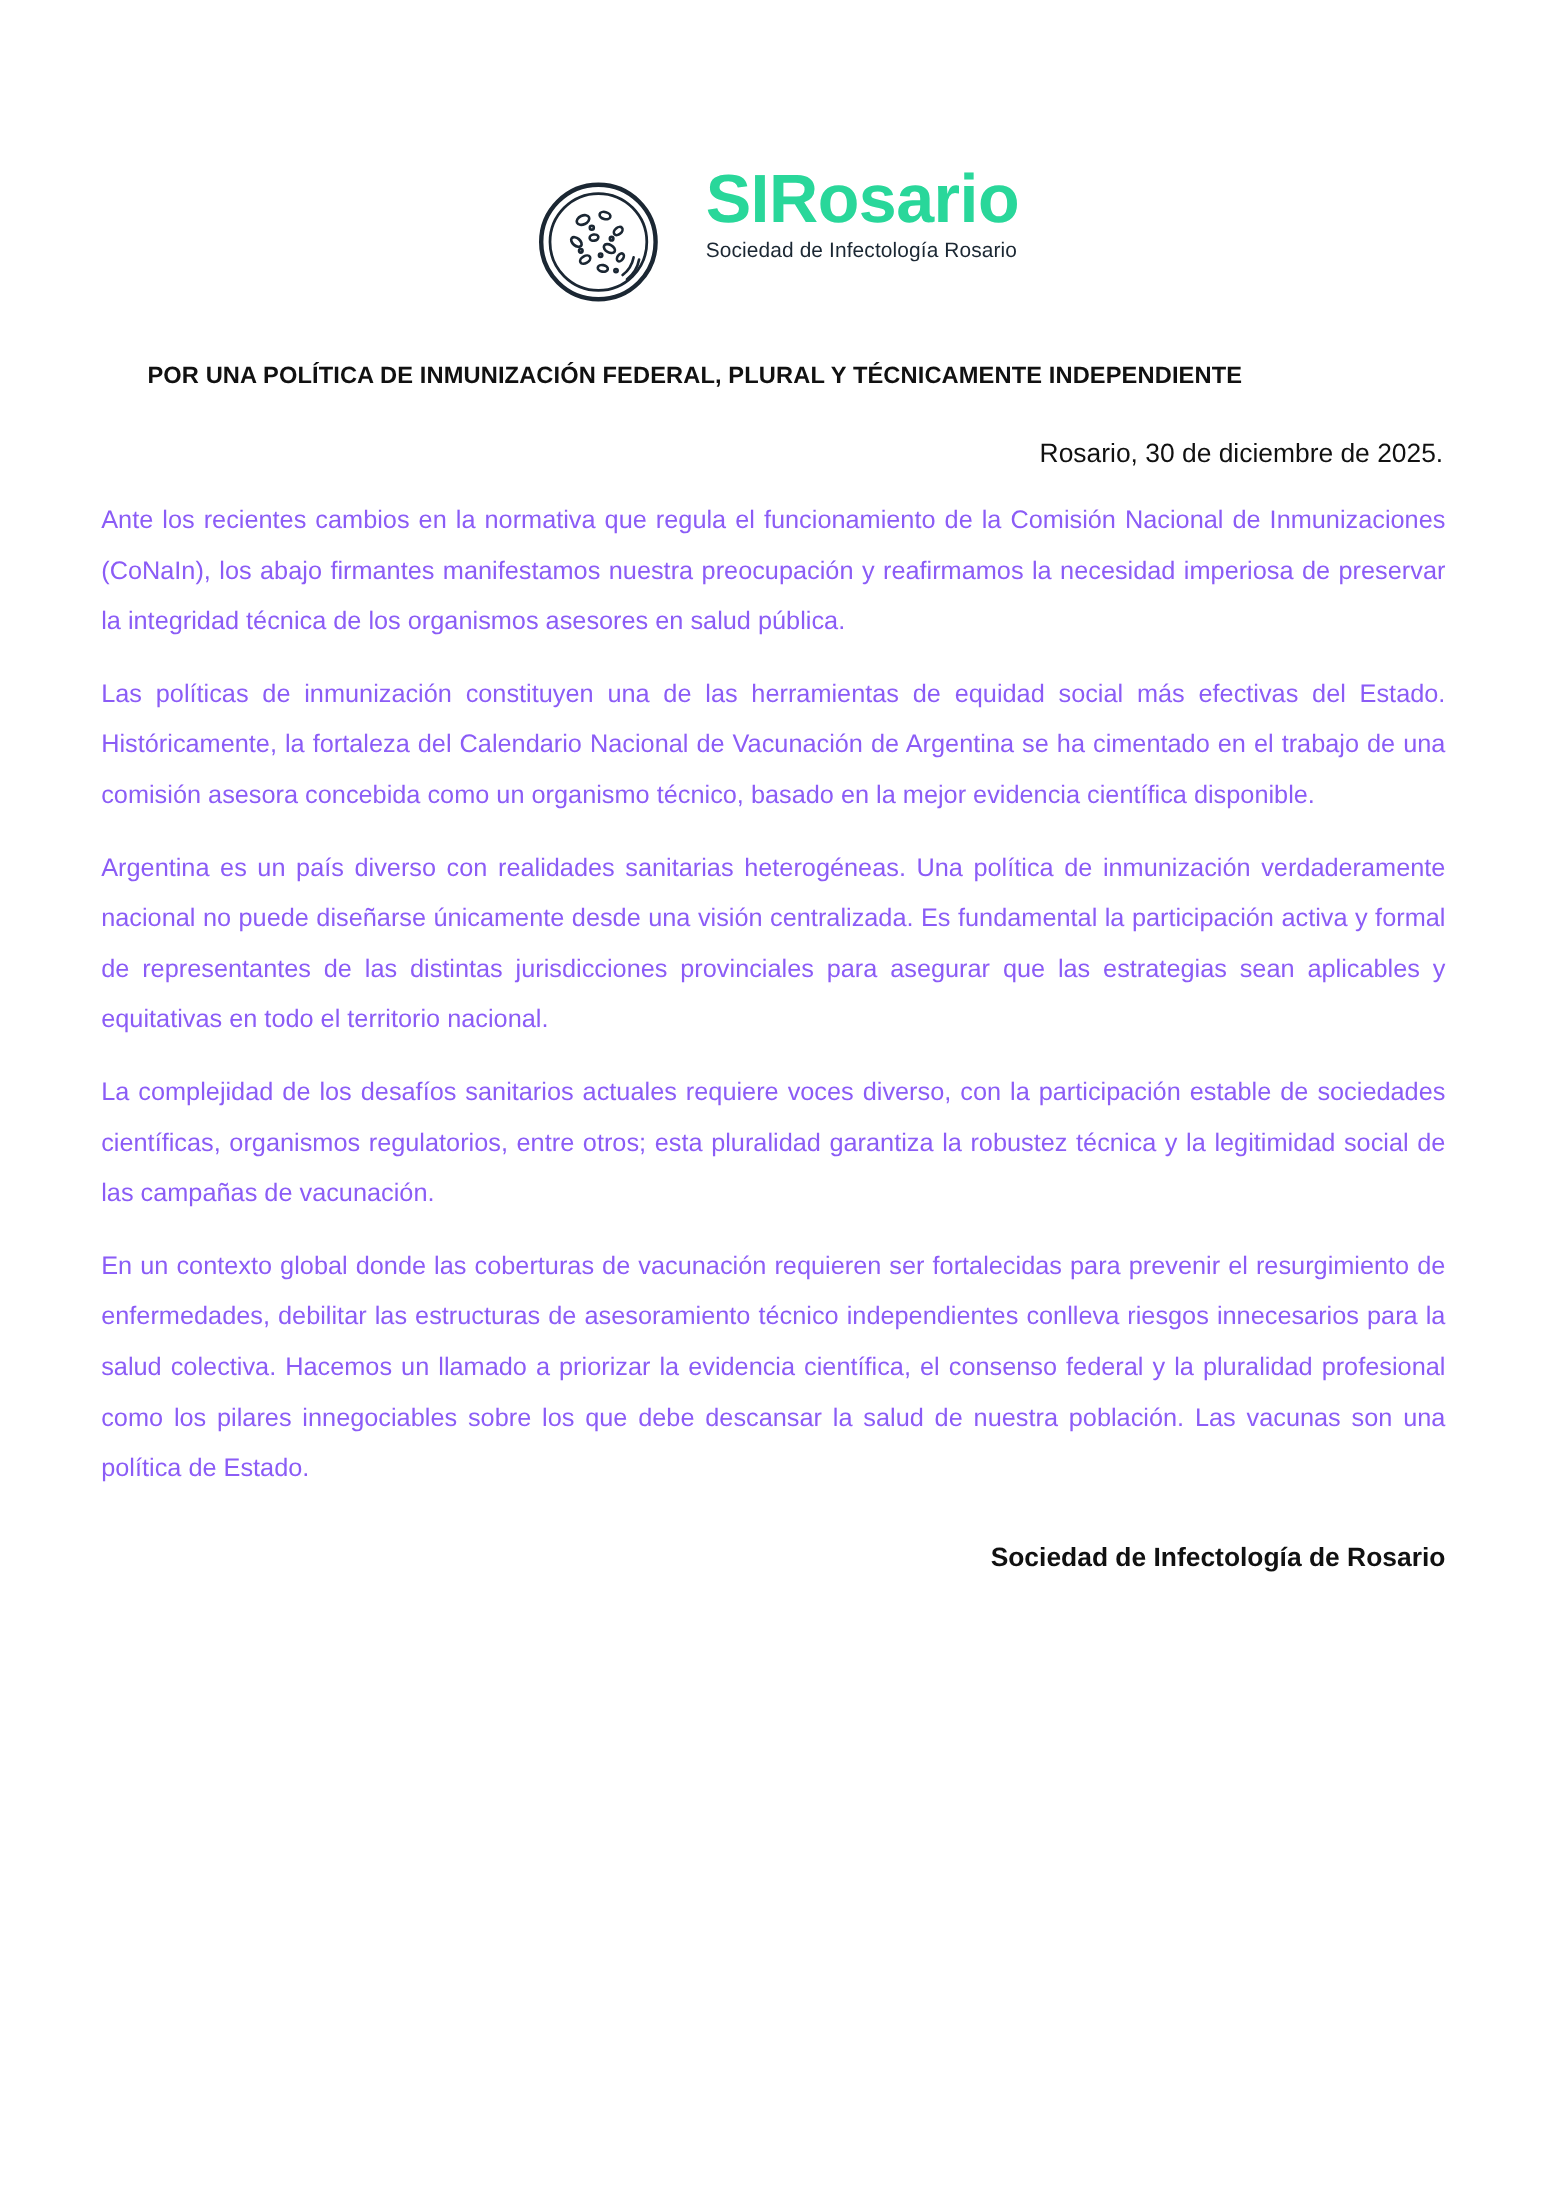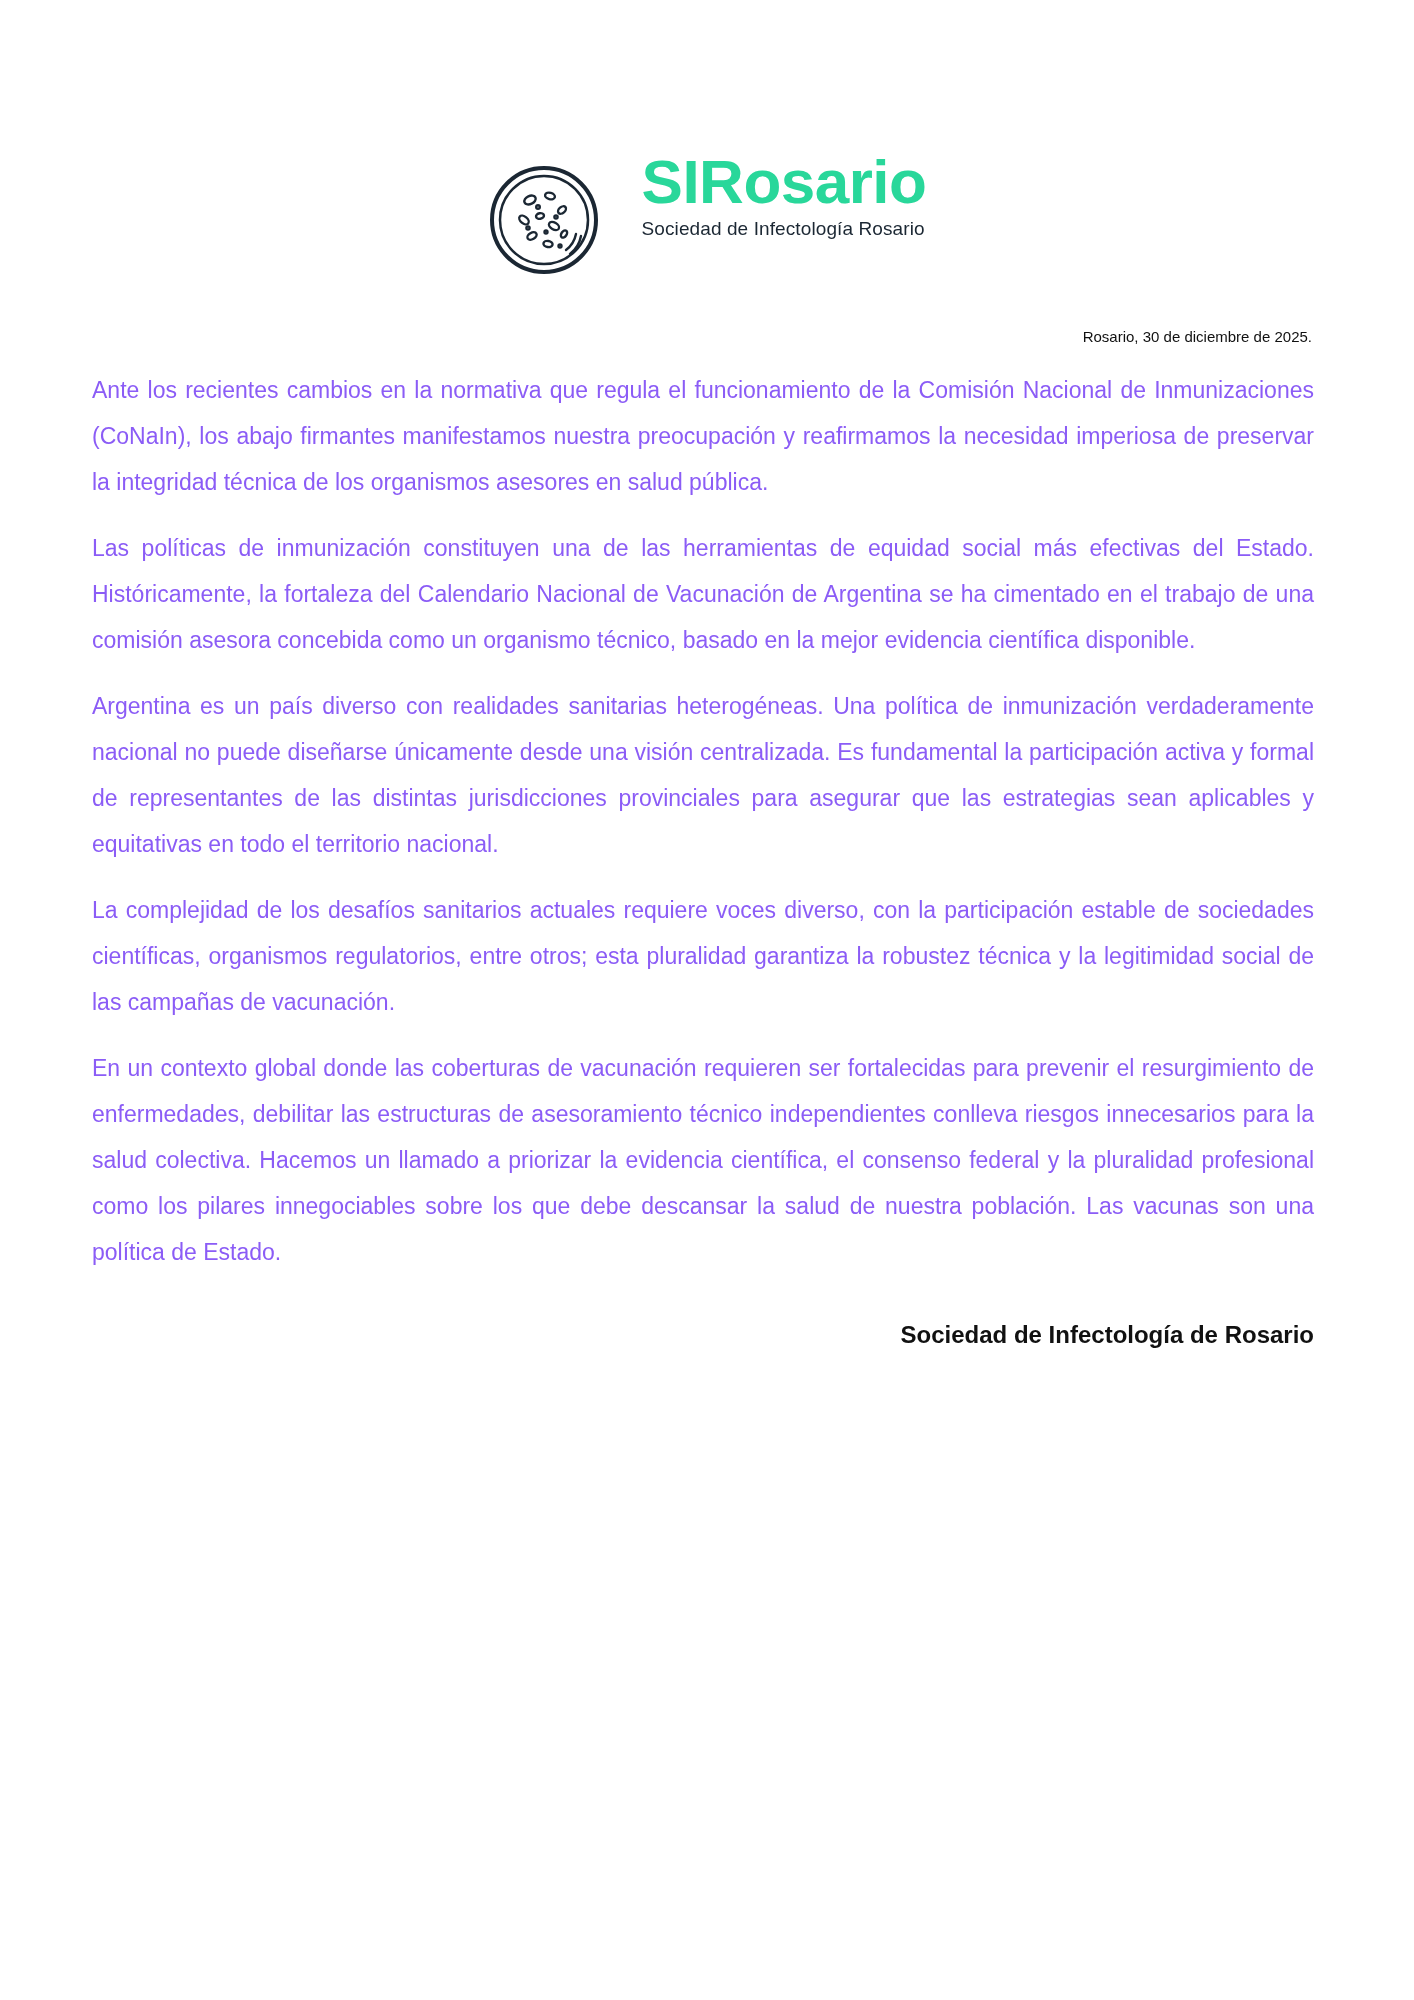--- a/index.html
+++ b/index.html
@@ -71,21 +71,21 @@
     font-size: 21.5px;
     font-weight: bold;
     line-height: 1.45;
     color: #111111;
     margin: 40px 0 0 42px;
     max-width: 1010px;
     letter-spacing: 0.1px;
   }
   .dateline {
     text-align: right;
-    font-size: 15px;
+    font-size: 24px;
     color: #111111;
     margin: 42px 10px 0 0;
   }
   .para {
     font-size: 23px;
     line-height: 2.0;
     color: #8b5cf6;
     text-align: justify;
     text-justify: inter-word;
     margin: 20px 0 0 0;
@@ -136,20 +136,21 @@
       </span>
       <div class="logo-text">
         <div class="brand-name">SIRosario</div>
         <div class="brand-sub">Sociedad de Infectología Rosario</div>
       </div>
     </div>
   </div>
 
   <div class="content">
 
+    <h1 class="doc-title">POR UNA POLÍTICA DE INMUNIZACIÓN FEDERAL, PLURAL Y TÉCNICAMENTE INDEPENDIENTE</h1>
 
     <div class="dateline">Rosario, 30 de diciembre de 2025.</div>
 
     <p class="para">Ante los recientes cambios en la normativa que regula el funcionamiento de la Comisión Nacional de Inmunizaciones (CoNaIn), los abajo firmantes manifestamos nuestra preocupación y reafirmamos la necesidad imperiosa de preservar la integridad técnica de los organismos asesores en salud pública.</p>
     <p class="para">Las políticas de inmunización constituyen una de las herramientas de equidad social más efectivas del Estado. Históricamente, la fortaleza del Calendario Nacional de Vacunación de Argentina se ha cimentado en el trabajo de una comisión asesora concebida como un organismo técnico, basado en la mejor evidencia científica disponible.</p>
     <p class="para">Argentina es un país diverso con realidades sanitarias heterogéneas. Una política de inmunización verdaderamente nacional no puede diseñarse únicamente desde una visión centralizada. Es fundamental la participación activa y formal de representantes de las distintas jurisdicciones provinciales para asegurar que las estrategias sean aplicables y equitativas en todo el territorio nacional.</p>
     <p class="para">La complejidad de los desafíos sanitarios actuales requiere voces diverso, con la participación estable de sociedades científicas, organismos regulatorios, entre otros; esta pluralidad garantiza la robustez técnica y la legitimidad social de las campañas de vacunación.</p>
     <p class="para">En un contexto global donde las coberturas de vacunación requieren ser fortalecidas para prevenir el resurgimiento de enfermedades, debilitar las estructuras de asesoramiento técnico independientes conlleva riesgos innecesarios para la salud colectiva. Hacemos un llamado a priorizar la evidencia científica, el consenso federal y la pluralidad profesional como los pilares innegociables sobre los que debe descansar la salud de nuestra población. Las vacunas son una política de Estado.</p>
 
     <div class="signature">Sociedad de Infectología de Rosario</div>

